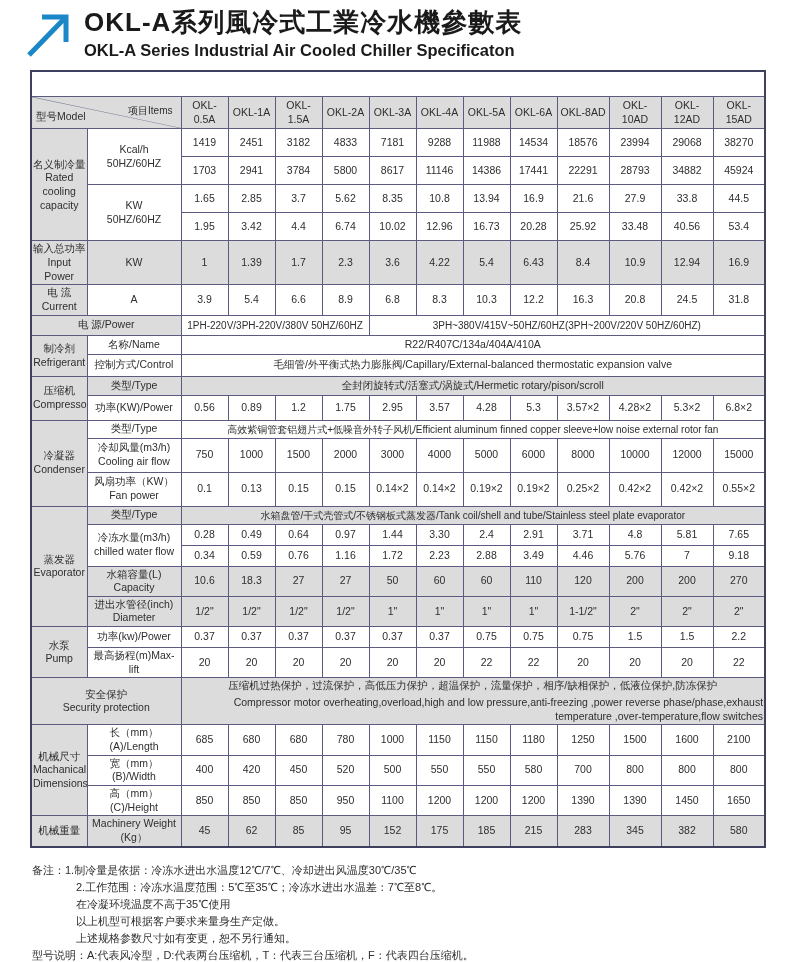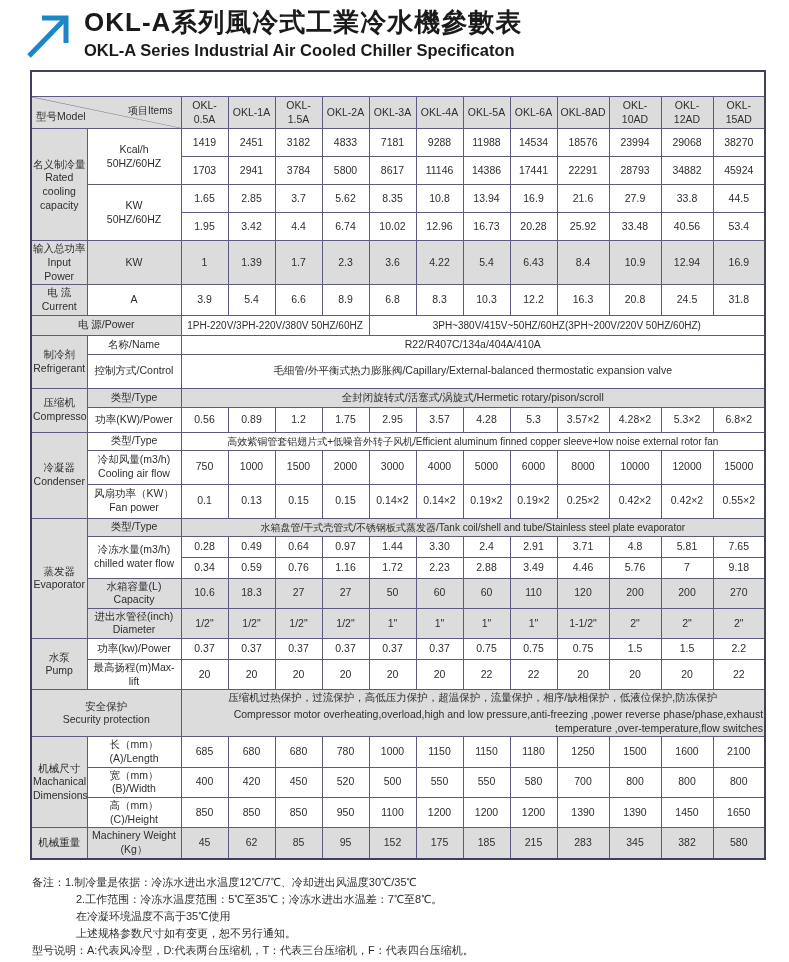--- a/index.html
+++ b/index.html
@@ -4,21 +4,21 @@
 <style>
   * { margin:0; padding:0; box-sizing:border-box; }
   html,body { background:#fff; }
   body {
     width:789px; height:962px; overflow:hidden;
     font-family:"Liberation Sans", sans-serif; color:#222;
   }
   .page { padding:8px 26px 0 26px; }
 
   
-  .title-block { display:flex; align-items:center; gap:10px; margin-left:-4px; }
+  .title-block { display:flex; align-items:flex-start; gap:10px; margin-left:-4px; }
   .logo-arrow { width:52px; height:48px; flex:0 0 auto; margin-top:2px; }
   .title-texts { line-height:1.15; }
   .title-zh { font-size:26px; font-weight:bold; color:#1a1a1a; letter-spacing:1px; }
   .title-en { font-size:16.5px; font-weight:bold; color:#1a1a1a; margin-top:3px; }
 
   
   table.spec {
     width:736px; margin-top:10px; margin-left:4px;
     border-collapse:collapse; table-layout:fixed;
     font-size:10.5px; color:#2e2e2e;
@@ -221,21 +221,21 @@
       <td colspan="4" class="small">1PH-220V/3PH-220V/380V 50HZ/60HZ</td>
       <td colspan="8" class="small">3PH~380V/415V~50HZ/60HZ(3PH~200V/220V  50HZ/60HZ)</td>
     </tr>
 
     <tr style="height:19px">
       <td class="gray pre" rowspan="2">制冷剂
 Refrigerant</td>
       <td>名称/Name</td>
       <td colspan="12">R22/R407C/134a/404A/410A</td>
     </tr>
-    <tr style="height:34px">
+    <tr style="height:22px">
       <td>控制方式/Control</td>
       <td colspan="12">毛细管/外平衡式热力膨胀阀/Capillary/External-balanced thermostatic expansion valve</td>
     </tr>
 
     <tr style="height:19px">
       <td class="gray pre" rowspan="2">压缩机
 Compressor</td>
       <td class="gray">类型/Type</td>
       <td colspan="12" class="gray">全封闭旋转式/活塞式/涡旋式/Hermetic rotary/pison/scroll</td>
     </tr>
@@ -471,18 +471,19 @@
           <td class="gray">382</td>
           <td class="gray">580</td>
         </tr>
   </tbody>
     </table>
 
   <div class="notes">
     <div class="note-line">备注：1.制冷量是依据：冷冻水进出水温度12℃/7℃、冷却进出风温度30℃/35℃</div>
     <div class="note-line ind-zh">2.工作范围：冷冻水温度范围：5℃至35℃；冷冻水进出水温差：7℃至8℃。</div>
     <div class="note-line ind-zh">在冷凝环境温度不高于35℃使用</div>
+    <div class="note-line ind-zh">以上机型可根据客户要求来量身生产定做。</div>
     <div class="note-line ind-zh">上述规格参数尺寸如有变更，恕不另行通知。</div>
     <div class="note-line">型号说明：A:代表风冷型，D:代表两台压缩机，T：代表三台压缩机，F：代表四台压缩机。</div>
 
   </div>
 
 </div>
 
 </body></html>

